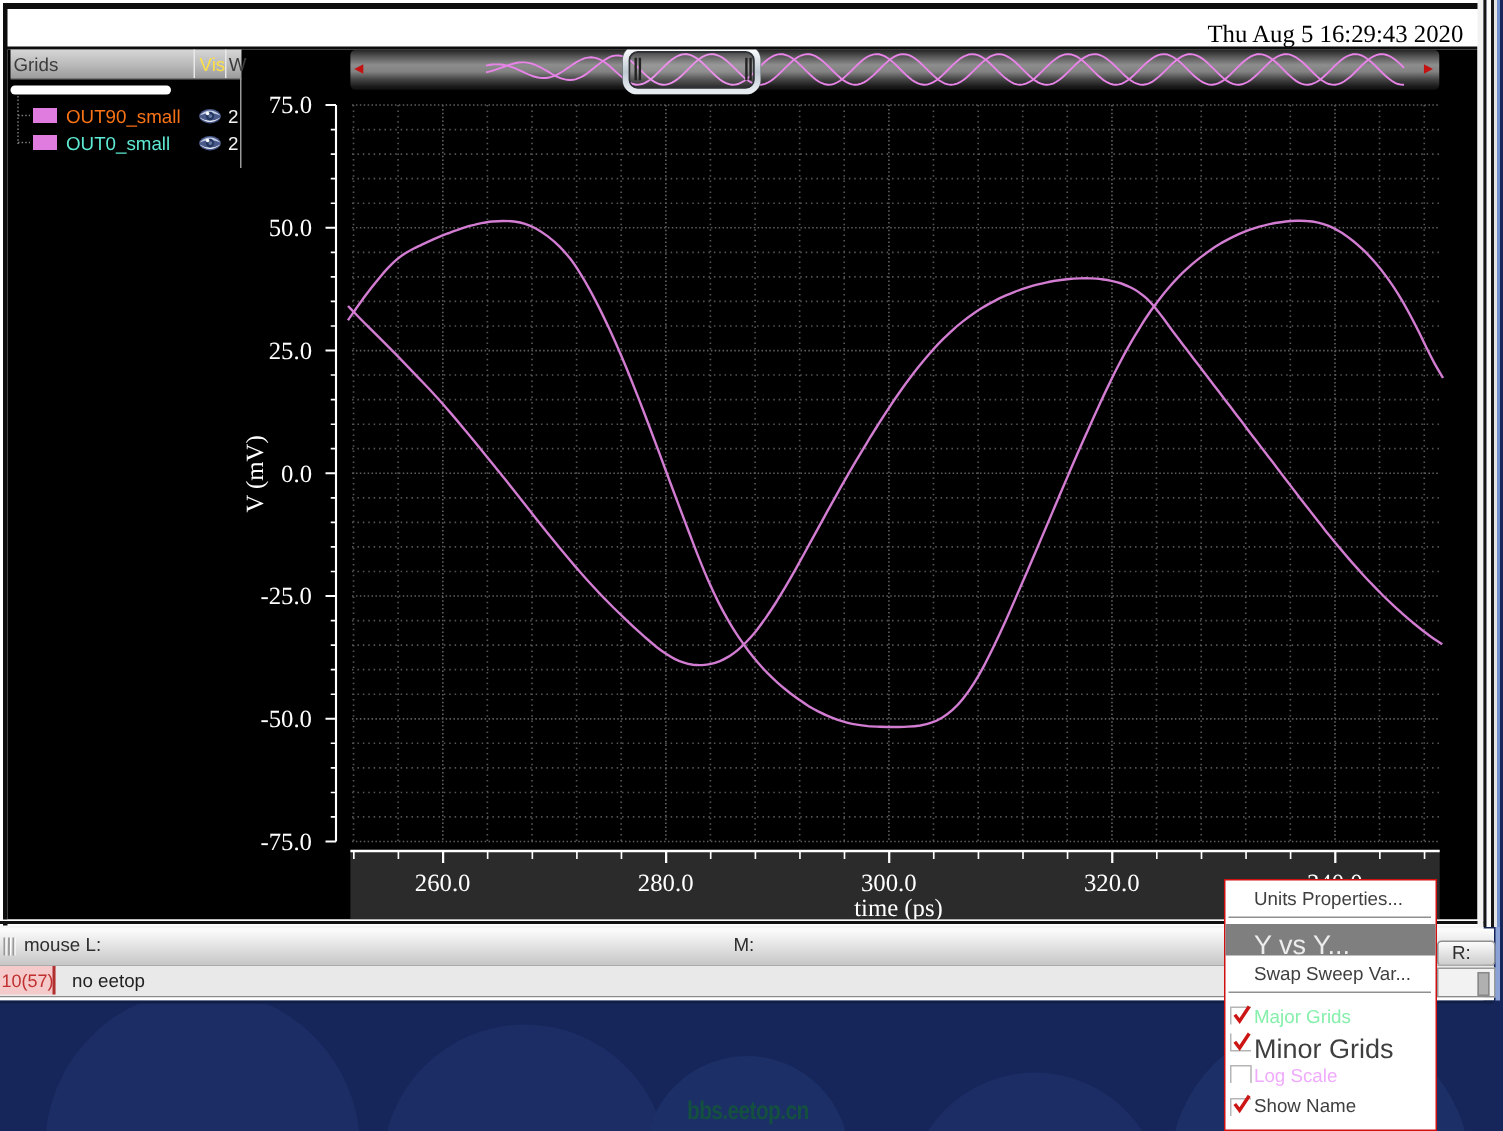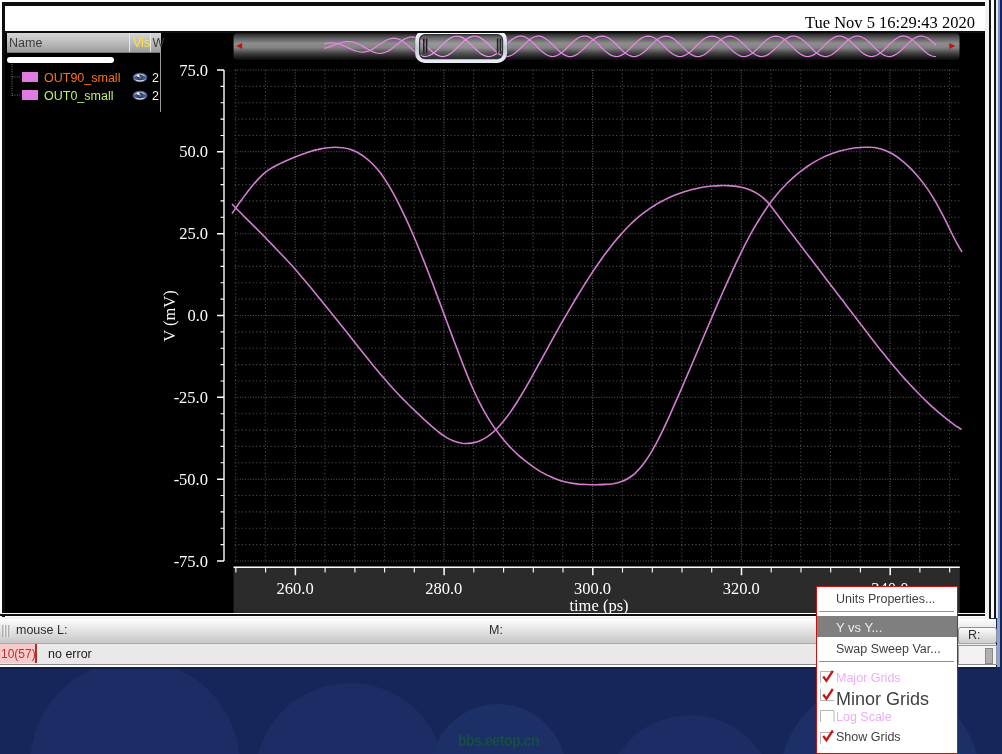--- a/index.html
+++ b/index.html
@@ -18,44 +18,44 @@
  <circle cx="690" cy="800" r="85" fill="#1b2d64"></circle>
  <circle cx="880" cy="780" r="100" fill="#1c2f67"></circle>
 </svg>
 <div class="abs" style="left:458px;top:731px;width:170px;font-size:17px;font-weight:bold;color:#14503f;transform:scaleX(0.82);transform-origin:0 0;letter-spacing:-0.5px">bbs.eetop.cn</div>
 
 <div class="abs" style="left:0;top:0;width:989px;height:667px;background:#fff"></div>
 
 <div class="abs" style="left:1.5px;top:1.5px;width:985px;height:4px;background:#0d0d0d"></div>
 <div class="abs" style="left:1.5px;top:1.5px;width:3.5px;height:616px;background:#0d0d0d"></div>
 
-<div class="abs" style="left:805px;top:13px;width:175px;font-family:'Liberation Serif',serif;font-size:16.5px;color:#000">Tue Nov 5 16:29:43 2020</div>
+<div class="abs" style="left:805px;top:13px;width:175px;font-family:'Liberation Serif',serif;font-size:16.5px;color:#000">Thu Aug 5 16:29:43 2020</div>
 
 <div class="abs" style="left:2px;top:30.5px;width:983px;height:2.5px;background:#0d0d0d"></div>
 
 <div class="abs" style="left:5px;top:33px;width:980px;height:580px;background:#000"></div>
 
 <div class="abs" style="left:6.5px;top:33px;width:154.5px;height:19px;background:linear-gradient(#d6d6d6,#b9b9b9 55%,#9c9c9c);border-bottom:1px solid #777"></div>
-<div class="abs" style="left:9px;top:36px;font-size:12.5px;color:#3c3c3c">Name</div>
+<div class="abs" style="left:9px;top:36px;font-size:12.5px;color:#3c3c3c">Grids</div>
 <div class="abs" style="left:133px;top:36px;font-size:12.5px;color:#fde047">Vis</div>
 <div class="abs" style="left:152.5px;top:36px;font-size:12.5px;color:#3c3c3c">W</div>
 <div class="abs" style="left:128.5px;top:33px;width:1px;height:19px;background:#e8e8e8"></div>
 <div class="abs" style="left:149.5px;top:33px;width:1px;height:19px;background:#e8e8e8"></div>
 
 <div class="abs" style="left:7px;top:56.5px;width:107px;height:6.5px;background:#fff;border-radius:3.5px"></div>
 
 <svg class="abs" width="160" height="60" style="left:0;top:62px">
  <path d="M12 2V34" stroke="#7a7a7a" stroke-width="1" stroke-dasharray="1 1.4" fill="none"></path>
  <path d="M12 15H20" stroke="#7a7a7a" stroke-width="1" stroke-dasharray="1 1.4" fill="none"></path>
  <path d="M12 33H20" stroke="#7a7a7a" stroke-width="1" stroke-dasharray="1 1.4" fill="none"></path>
  <rect x="22" y="10" width="16" height="10" fill="#e07ce0"></rect>
  <rect x="22" y="28" width="16" height="10" fill="#e07ce0"></rect>
 </svg>
 <div class="abs" style="left:44px;top:71px;font-size:12.5px;color:#f97316">OUT90_small</div>
-<div class="abs" style="left:44px;top:89px;font-size:12.5px;color:#bef264">OUT0_small</div>
+<div class="abs" style="left:44px;top:89px;font-size:12.5px;color:#5eead4">OUT0_small</div>
 
 <svg class="abs" width="18" height="12" style="left:132px;top:72px">
  <ellipse cx="8" cy="5.5" rx="7.2" ry="4.8" fill="#49598a"></ellipse>
  <path d="M0.8 6.2 Q8 12.6 15.2 6.2 Q8 10.8 0.8 6.2Z" fill="#eef2fb"></path>
  <path d="M1 5 Q8 -1.6 15 5 Q8 1.6 1 5Z" fill="#c5cfe6"></path>
  <circle cx="8" cy="5.3" r="2.8" fill="#243761"></circle>
  <circle cx="8.2" cy="5.4" r="1.3" fill="#64779f"></circle>
  <circle cx="6.4" cy="3.7" r="1.2" fill="#fafcff"></circle>
 </svg>
 <svg class="abs" width="18" height="12" style="left:132px;top:90px">
@@ -142,48 +142,48 @@
 </svg>
 <div class="abs" style="left:16px;top:623px;font-size:12.5px;color:#2e2e2e">mouse L:</div>
 <div class="abs" style="left:489px;top:623px;font-size:12.5px;color:#2e2e2e">M:</div>
 
 <div class="abs" style="left:957.5px;top:626.5px;width:39px;height:17px;background:linear-gradient(#fbfbfb,#cdcdcd);border:1px solid #909090;border-radius:3px;box-sizing:border-box"></div>
 <div class="abs" style="left:968px;top:628px;font-size:12.5px;color:#2e2e2e">R:</div>
 
 <div class="abs" style="left:0;top:643px;width:996px;height:20.5px;background:#e9e9e9;border-top:1px solid #aaa;box-sizing:border-box"></div>
 <div class="abs" style="left:0;top:644px;width:37px;height:19px;background:#f5caca;border-right:2px solid #b03030;box-sizing:border-box"></div>
 <div class="abs" style="left:1px;top:647px;font-size:12px;color:#c03030">10(57)</div>
-<div class="abs" style="left:48px;top:647px;font-size:12.5px;color:#222">no error</div>
+<div class="abs" style="left:48px;top:647px;font-size:12.5px;color:#222">no eetop</div>
 
 <div class="abs" style="left:957.5px;top:645px;width:39px;height:20px;background:#f2f2f2;border:1px solid #999;box-sizing:border-box"></div>
 <div class="abs" style="left:985px;top:648px;width:8px;height:16px;background:#b0b0b0;border:1px solid #888;box-sizing:border-box"></div>
 
 <div class="abs" style="left:0;top:663.5px;width:996px;height:1.5px;background:#8a8a8a"></div>
 <div class="abs" style="left:0;top:665px;width:996px;height:2px;background:#fff"></div>
 <div class="abs" style="left:0;top:667px;width:996px;height:1.5px;background:#101f48"></div>
 
 <div class="abs" style="left:985px;top:0;width:4px;height:618px;background:#f2f2f2"></div>
 <div class="abs" style="left:989px;top:0;width:2px;height:618px;background:#151515"></div>
 <div class="abs" style="left:991px;top:0;width:2.5px;height:618px;background:#fafafa"></div>
 <div class="abs" style="left:993.5px;top:0;width:2px;height:618px;background:#151515"></div>
 <div class="abs" style="left:995.5px;top:0;width:2.5px;height:618px;background:#e4e4e4"></div>
 <div class="abs" style="left:998px;top:0;width:2px;height:620px;background:#7290cc"></div>
 <div class="abs" style="left:996.5px;top:618px;width:3px;height:49px;background:#8aa2d6"></div>
 
 <div class="abs" style="left:815.5px;top:585.5px;width:142.5px;height:168px;background:#fff;border:1.5px solid #d01010;box-sizing:border-box"></div>
 <div class="abs" style="left:836px;top:592px;font-size:12.5px;color:#3f3f3f">Units Properties...</div>
 <div class="abs" style="left:819px;top:610.5px;width:135px;height:1px;background:#909090"></div>
 <div class="abs" style="left:817px;top:615.5px;width:139.5px;height:21px;background:#7f7f7f"></div>
-<div class="abs" style="left:836px;top:619.5px;font-size:13px;color:#ededed">Y vs Y...</div>
+<div class="abs" style="left:836px;top:619.5px;font-size:18px;color:#ededed">Y vs Y...</div>
 <div class="abs" style="left:836px;top:642px;font-size:12.5px;color:#3f3f3f">Swap Sweep Var...</div>
 <div class="abs" style="left:819px;top:661px;width:135px;height:1px;background:#909090"></div>
-<div class="abs" style="left:836px;top:670.5px;font-size:12.5px;color:#f0abfc">Major Grids</div>
+<div class="abs" style="left:836px;top:670.5px;font-size:12.5px;color:#86efac">Major Grids</div>
 <div class="abs" style="left:836px;top:688.5px;font-size:18px;color:#3f3f3f">Minor Grids</div>
 <div class="abs" style="left:836px;top:709.5px;font-size:12.5px;color:#f0abfc">Log Scale</div>
-<div class="abs" style="left:836px;top:730px;font-size:12.5px;color:#3f3f3f">Show Grids</div>
+<div class="abs" style="left:836px;top:730px;font-size:12.5px;color:#3f3f3f">Show Name</div>
 <svg class="abs" width="22" height="172" style="left:815.5px;top:582px">
  <path d="M4.5 101 v-11.5 h13.5" stroke="#b5b5b5" stroke-width="1" fill="none"></path>
  <path d="M4.5 107 v11.5 h13.5" stroke="#b5b5b5" stroke-width="1" fill="none"></path>
  <path d="M4.5 162 v-11.5 h13.5" stroke="#b5b5b5" stroke-width="1" fill="none"></path>
  <path d="M4.5 140 v-11.5 h13.5 v11.5" stroke="#b5b5b5" stroke-width="1" fill="none"></path>
  <path d="M7.2 94.5 l3.2 4.2 L16.8 89" stroke="#cc1515" stroke-width="2.3" fill="none"></path>
  <path d="M7.2 112.5 l3.2 4.2 L16.8 107" stroke="#cc1515" stroke-width="2.3" fill="none"></path>
  <path d="M7.2 154 l3.2 4.2 L16.8 148.5" stroke="#cc1515" stroke-width="2.3" fill="none"></path>
 </svg>
 

